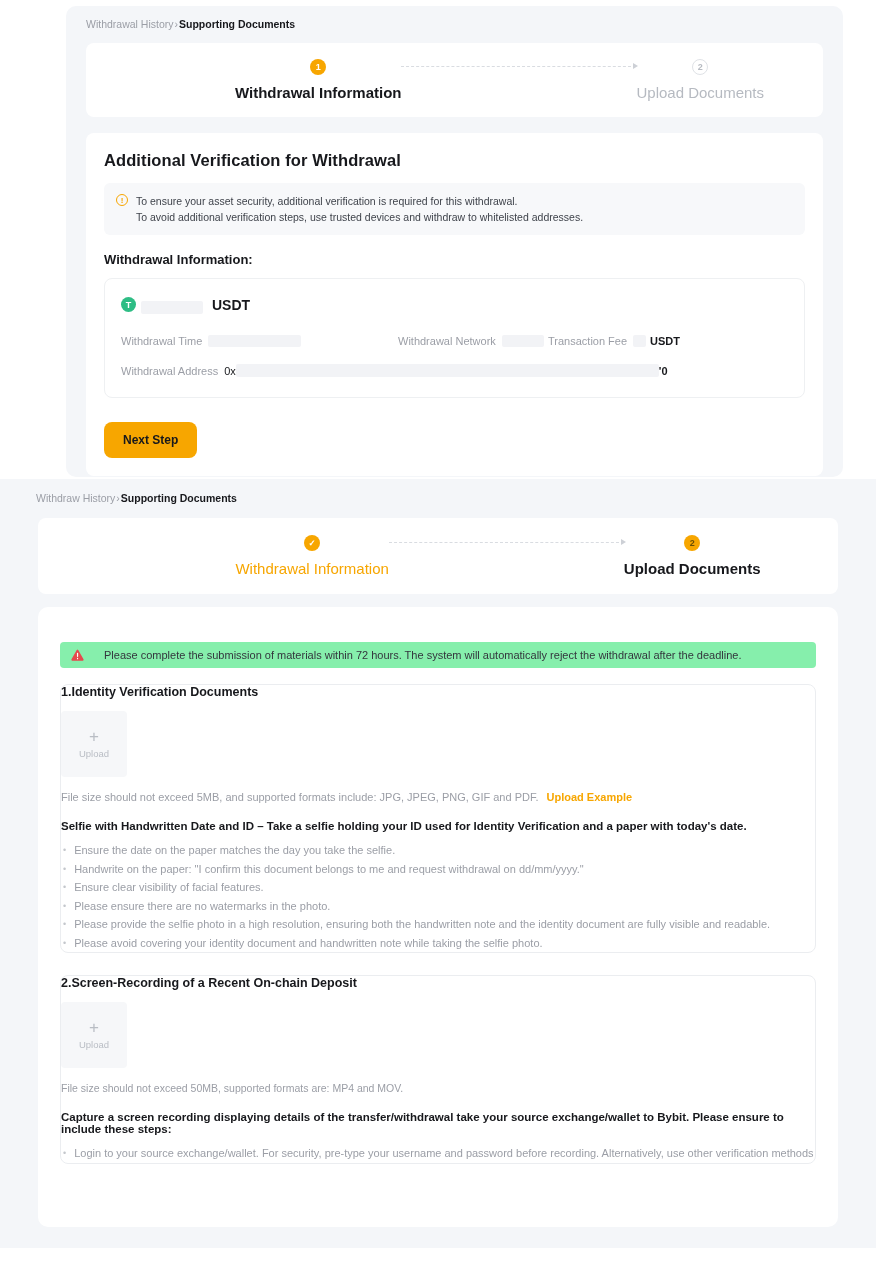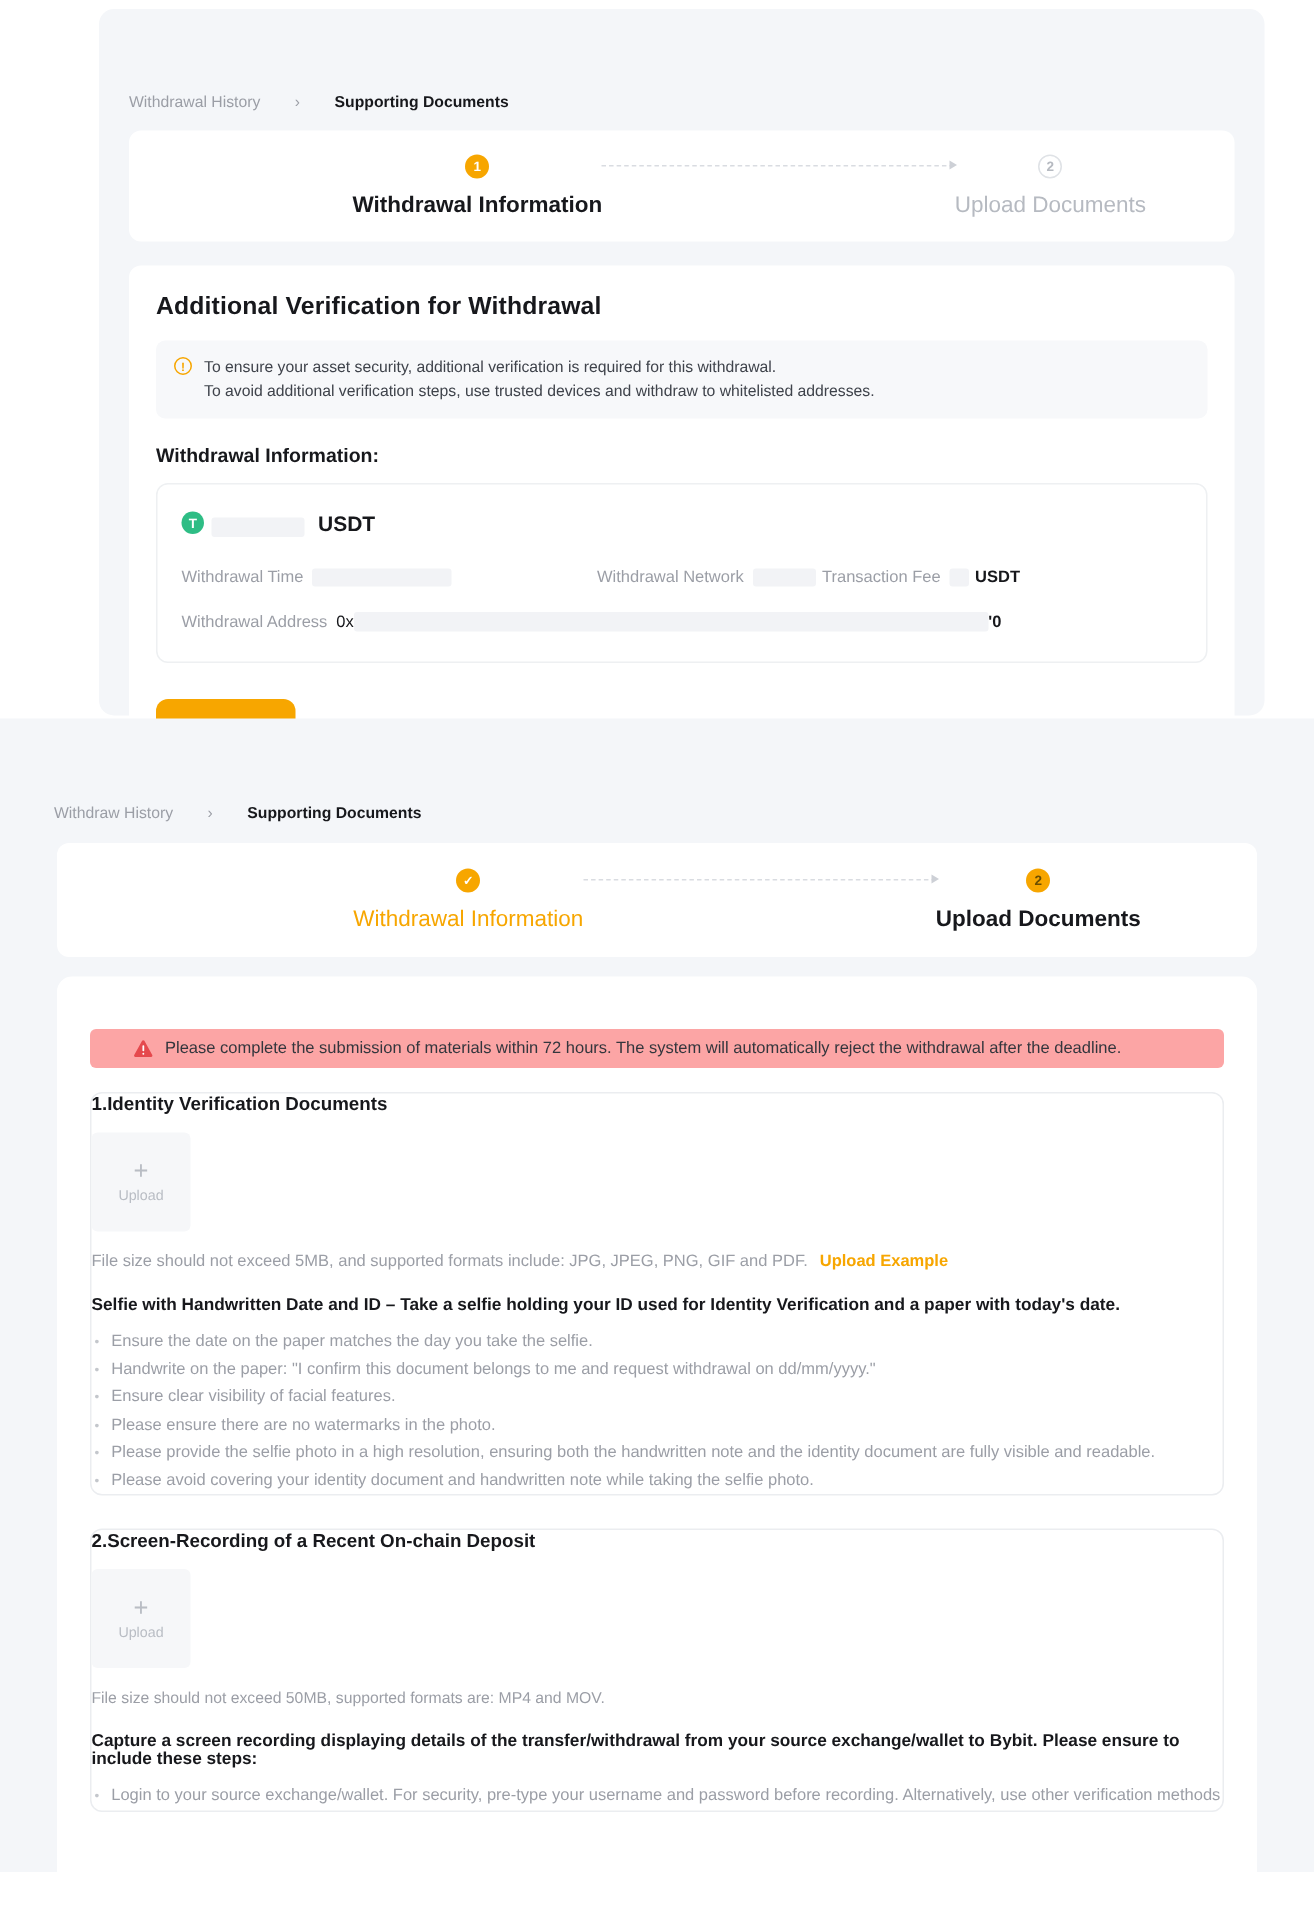--- a/index.html
+++ b/index.html
@@ -1,21 +1,21 @@
 <!DOCTYPE html>
 <html><head>
 <meta charset="utf-8">
 <style>
   * { margin:0; padding:0; box-sizing:border-box; }
   html,body { width:876px; height:1274px; background:#ffffff; font-family:"Liberation Sans",sans-serif; color:#17181c; }
   .shot { position:absolute; background:#f4f6f9; }
   .shot1 { left:66px; top:6px; width:777px; height:471px; border-radius:10px; padding:12px 20px; }
   .shot2 { left:0; top:479px; width:876px; height:769px; padding:13px 38px 0 38px; overflow:hidden; }
 
-  .breadcrumb { font-size:10.5px; color:#9b9ea6; display:flex; align-items:center; gap:23px;margin-top:44px; }
+  .breadcrumb { font-size:10.5px; color:#9b9ea6; display:flex; align-items:center; gap:1px; }
   .breadcrumb .current { color:#17181c; font-weight:bold; }
   .shot2 .breadcrumb { margin-left:-2px; }
 
   .card { background:#ffffff; border-radius:8px; }
   .stepper-card { margin-top:13px; height:74px; display:flex; align-items:center; justify-content:center; }
   .stepper { display:flex; align-items:flex-start; padding-left:90px; }
   .step { display:flex; flex-direction:column; align-items:center; gap:9px; }
   .step-circle { width:16px; height:16px; border-radius:50%; display:flex; align-items:center; justify-content:center; font-size:9px; font-weight:bold; }
   .circle-active { background:#f7a600; color:#ffffff; }
   .circle-done { background:#f7a600; color:#ffffff; font-size:8.5px; }
@@ -49,21 +49,21 @@
   .address-row { margin-top:17px; display:flex; align-items:center; font-size:11px; color:#9b9ea6; }
   .addr-strong { color:#17181c; font-weight:normal; margin-left:6px; font-size:11px; }
   .r-addr { width:423px; height:13px; }
   .addr-suffix { color:#17181c; font-weight:bold; font-size:11px; }
   .next-btn { margin-top:24px; display:inline-block; background:#f7a600; color:#17181c; font-weight:bold; font-size:12px; border:none; border-radius:8px; padding:11px 19px; cursor:pointer; }
 
   
   .stepper-card2 { margin-top:14px; height:76px; }
   .main-card2 { margin-top:13px; height:620px; border-radius:10px; padding:22px; overflow:hidden; }
   .page-title2 { font-size:18.5px; font-weight:bold; }
-  .warn-box { margin-top:13px; background:#fca5a5; border-radius:4px; padding:7px 29px; display:flex; align-items:center; gap:8px; }
+  .warn-box { margin-top:13px; background:#86efac; border-radius:4px; padding:7px 11px; display:flex; align-items:center; gap:20px; }
   .warn-text { font-size:11px; color:#33363d; }
   .section-card { border:1px solid #ebedf0; border-radius:8px; margin-top:16px; }
   .section-card + .section-card { margin-top:22px; }
   .section-title { font-size:12.5px; font-weight:bold; }
   .upload-box { margin-top:12px; width:66px; height:66px; background:#f6f7f9; border-radius:4px; display:flex; flex-direction:column; align-items:center; justify-content:center; gap:3px; cursor:pointer; }
   .upload-plus { font-size:17px; color:#b9bdc4; line-height:16px; }
   .upload-word { font-size:9.5px; color:#b9bdc4; }
   .file-hint { margin-top:14px; font-size:11px; color:#9b9ea6; }
   .hint-small { font-size:10.5px; }
   .example-link { color:#f7a600; font-weight:bold; margin-left:8px; cursor:pointer; }
@@ -196,20 +196,20 @@
       </ul>
     </div>
 
     <div class="section-card">
       <div class="section-title">2.Screen-Recording of a Recent On-chain Deposit</div>
       <div class="upload-box">
         <span class="upload-plus">+</span>
         <span class="upload-word">Upload</span>
       </div>
       <div class="file-hint hint-small">File size should not exceed 50MB, supported formats are: MP4 and MOV.</div>
-      <div class="instruction">Capture a screen recording displaying details of the transfer/withdrawal from your source exchange/wallet to Bybit. Please ensure to include these steps:</div>
+      <div class="instruction">Capture a screen recording displaying details of the transfer/withdrawal take your source exchange/wallet to Bybit. Please ensure to include these steps:</div>
       <ul class="bullets">
         <li>Login to your source exchange/wallet. For security, pre-type your username and password before recording. Alternatively, use other verification methods</li>
 
       </ul>
     </div>
   </div>
 </div>
 
 </body></html>

